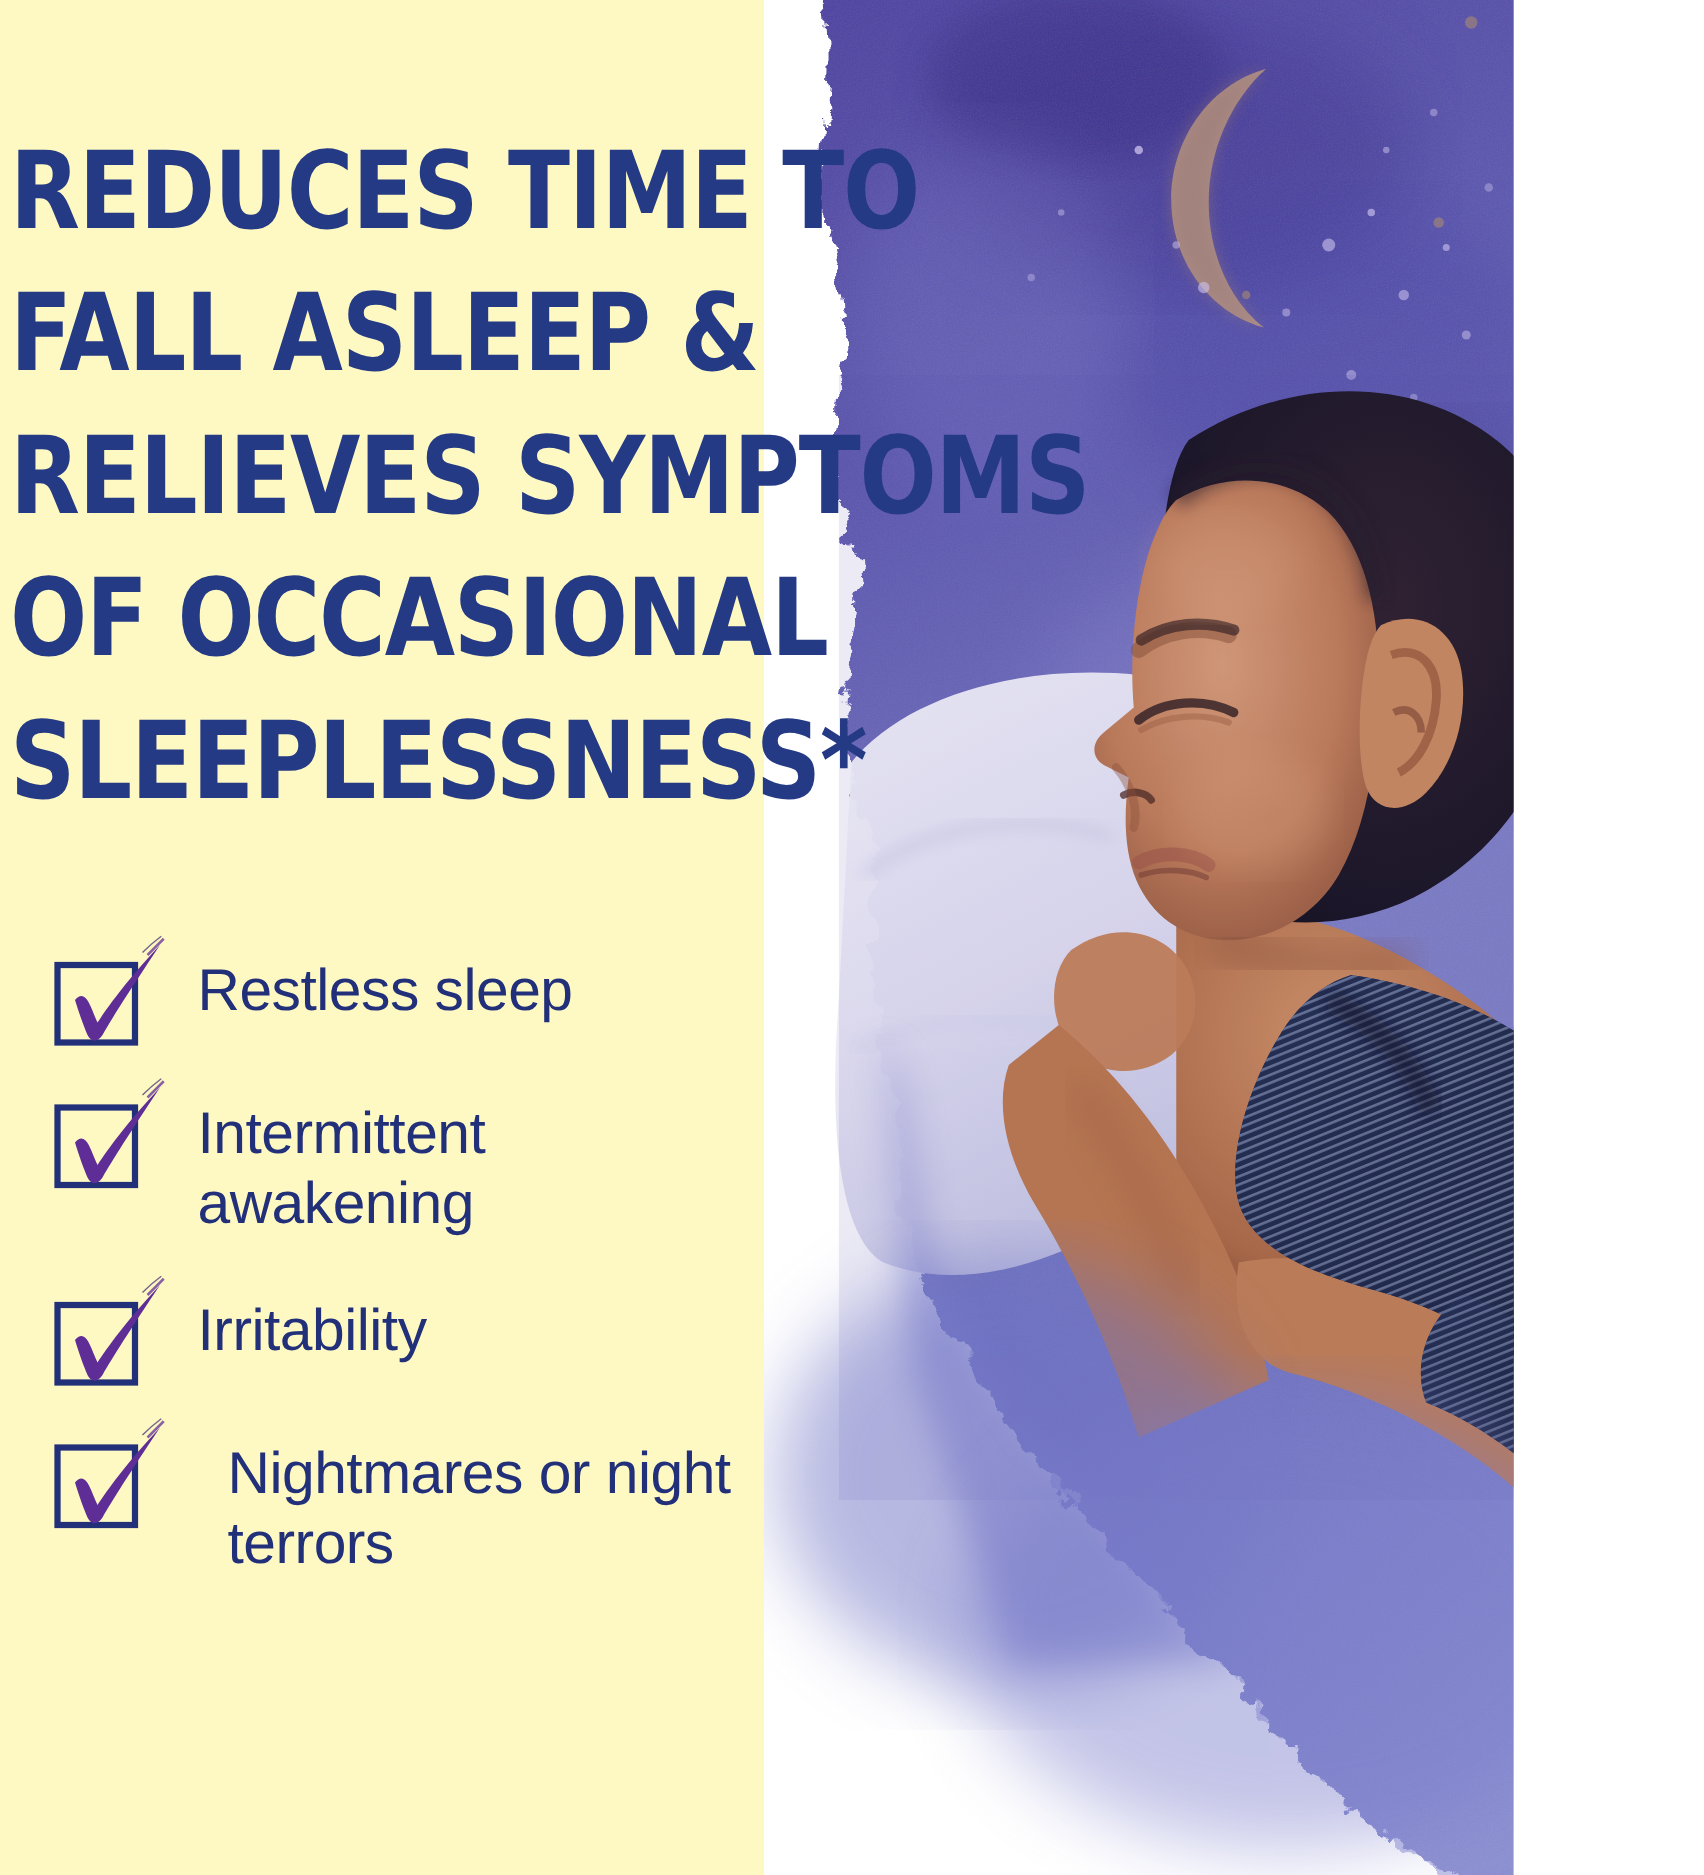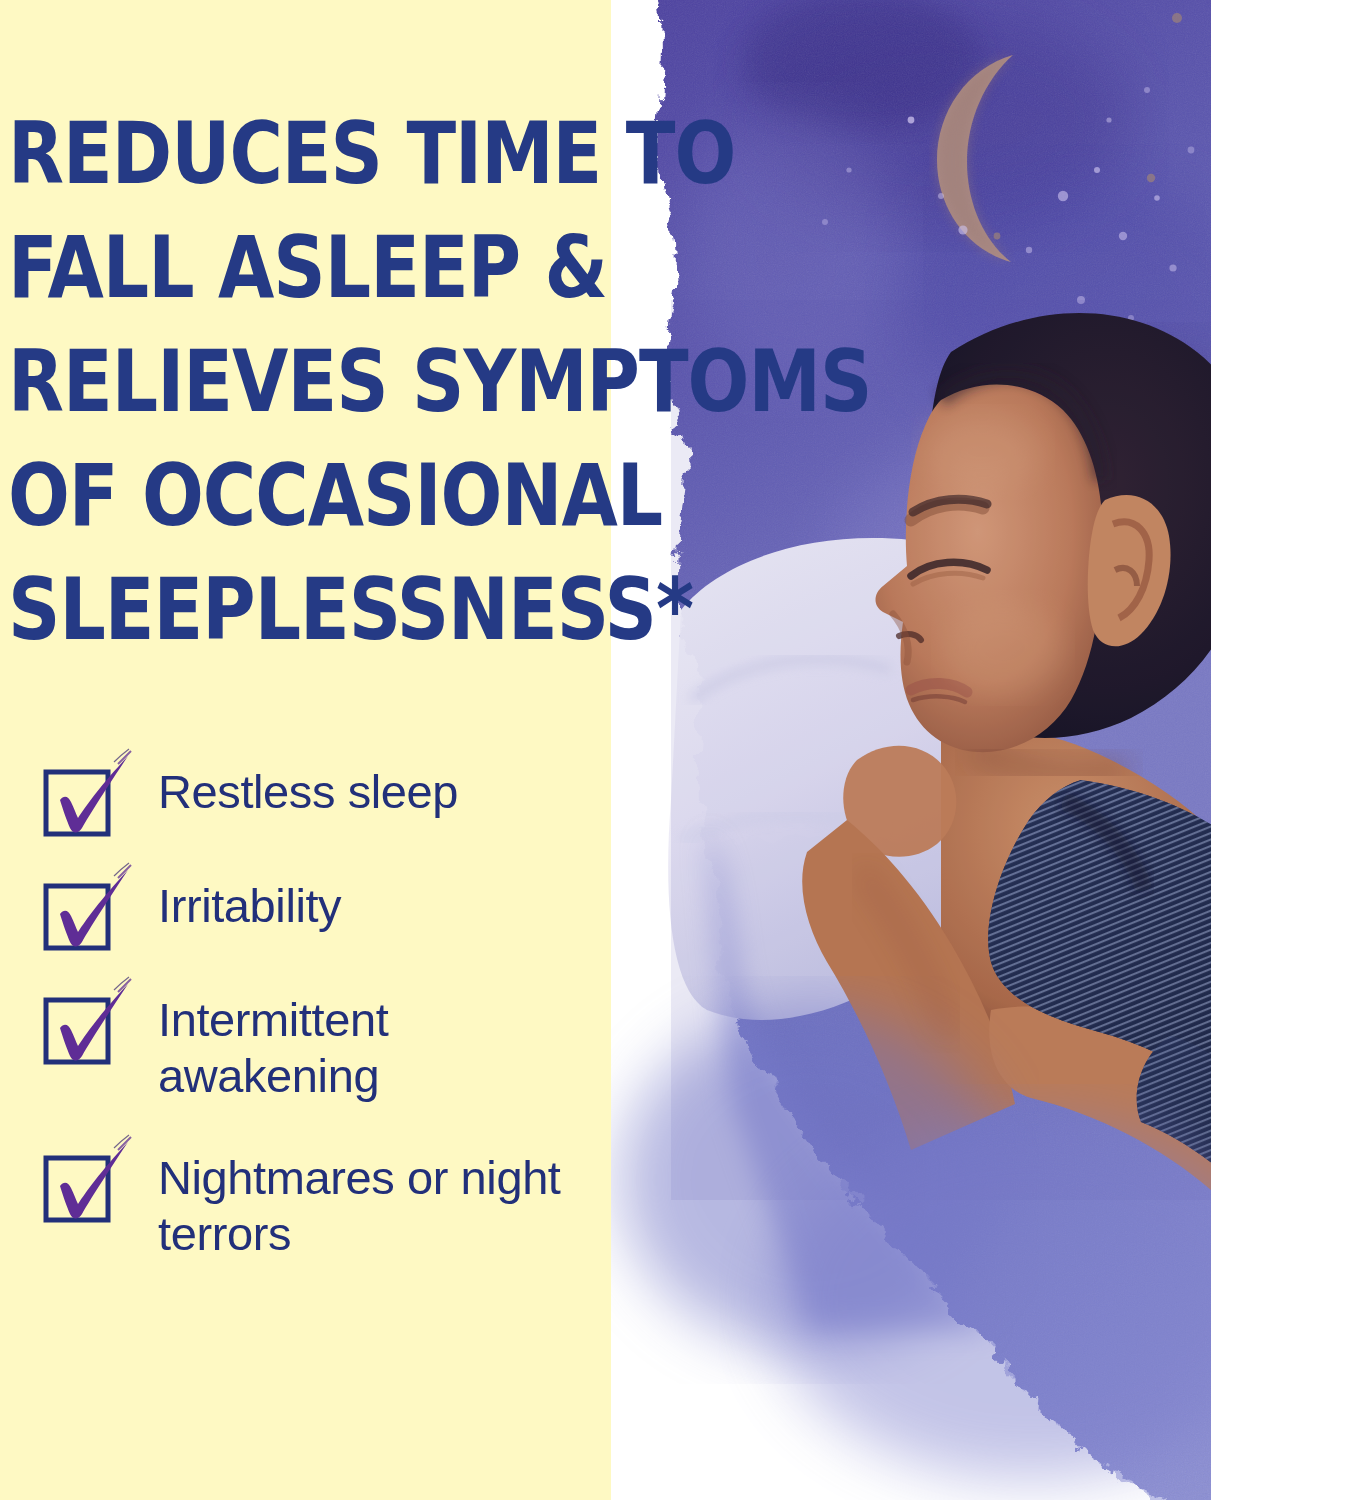--- a/index.html
+++ b/index.html
@@ -60,21 +60,21 @@
     left: 44px;
     top: 762px;
     width: 640px;
   }
   .check-row {
     position: relative;
     display: flex;
     align-items: flex-start;
     margin-bottom: 44px;
   }
-  .check-row:last-child { margin-bottom: 0; }
+  .check-row:last-child { margin-bottom: 0; gap: 24px; }
 
   .checkbox-mark {
     position: relative;
     flex: 0 0 auto;
     width: 66px;
     height: 66px;
     margin-top: 4px;
   }
   .checkbox-mark svg {
     position: absolute;
@@ -446,20 +446,38 @@
                    C 64 44, 50 66, 42 80
                    C 38 86, 33 86, 30 80
                    C 27 73, 23 62, 20 52 Z" fill="#5f2d96"></path>
           <path d="M 78 16 C 84 10, 88 6, 91 3" stroke="#5f2d96" stroke-width="2" fill="none" opacity="0.75"></path>
           <path d="M 74 14 C 80 8, 85 4, 89 1" stroke="#3b2a72" stroke-width="1.2" fill="none" opacity="0.7"></path>
         </svg>
       </span>
       <span class="check-label">Restless sleep</span>
     </div>
 
+    <div class="check-row two-line">
+      <span class="checkbox-mark">
+        <svg viewBox="0 0 92 92">
+          <rect x="6" y="24" width="62" height="62" fill="none" stroke="#22307a" stroke-width="5"></rect>
+          <path d="M 20 52
+                   C 24 47, 28 48, 31 54
+                   C 34 60, 36 66, 38 70
+                   C 46 58, 60 38, 88 8
+                   C 64 44, 50 66, 42 80
+                   C 38 86, 33 86, 30 80
+                   C 27 73, 23 62, 20 52 Z" fill="#5f2d96"></path>
+          <path d="M 78 16 C 84 10, 88 6, 91 3" stroke="#5f2d96" stroke-width="2" fill="none" opacity="0.75"></path>
+          <path d="M 74 14 C 80 8, 85 4, 89 1" stroke="#3b2a72" stroke-width="1.2" fill="none" opacity="0.7"></path>
+        </svg>
+      </span>
+      <span class="check-label">Intermittent awakening</span>
+    </div>
+
     <div class="check-row">
       <span class="checkbox-mark">
         <svg viewBox="0 0 92 92">
           <rect x="6" y="24" width="62" height="62" fill="none" stroke="#22307a" stroke-width="5"></rect>
           <path d="M 20 52
                    C 24 47, 28 48, 31 54
                    C 34 60, 36 66, 38 70
                    C 46 58, 60 38, 88 8
                    C 64 44, 50 66, 42 80
                    C 38 86, 33 86, 30 80
@@ -479,36 +497,18 @@
                    C 24 47, 28 48, 31 54
                    C 34 60, 36 66, 38 70
                    C 46 58, 60 38, 88 8
                    C 64 44, 50 66, 42 80
                    C 38 86, 33 86, 30 80
                    C 27 73, 23 62, 20 52 Z" fill="#5f2d96"></path>
           <path d="M 78 16 C 84 10, 88 6, 91 3" stroke="#5f2d96" stroke-width="2" fill="none" opacity="0.75"></path>
           <path d="M 74 14 C 80 8, 85 4, 89 1" stroke="#3b2a72" stroke-width="1.2" fill="none" opacity="0.7"></path>
         </svg>
       </span>
-      <span class="check-label">Intermittent awakening</span>
-    </div>
-
-    <div class="check-row two-line">
-      <span class="checkbox-mark">
-        <svg viewBox="0 0 92 92">
-          <rect x="6" y="24" width="62" height="62" fill="none" stroke="#22307a" stroke-width="5"></rect>
-          <path d="M 20 52
-                   C 24 47, 28 48, 31 54
-                   C 34 60, 36 66, 38 70
-                   C 46 58, 60 38, 88 8
-                   C 64 44, 50 66, 42 80
-                   C 38 86, 33 86, 30 80
-                   C 27 73, 23 62, 20 52 Z" fill="#5f2d96"></path>
-          <path d="M 78 16 C 84 10, 88 6, 91 3" stroke="#5f2d96" stroke-width="2" fill="none" opacity="0.75"></path>
-          <path d="M 74 14 C 80 8, 85 4, 89 1" stroke="#3b2a72" stroke-width="1.2" fill="none" opacity="0.7"></path>
-        </svg>
-      </span>
       <span class="check-label">Nightmares or night terrors</span>
     </div>
 
   </div>
 
 </div>
 
 </body></html>

